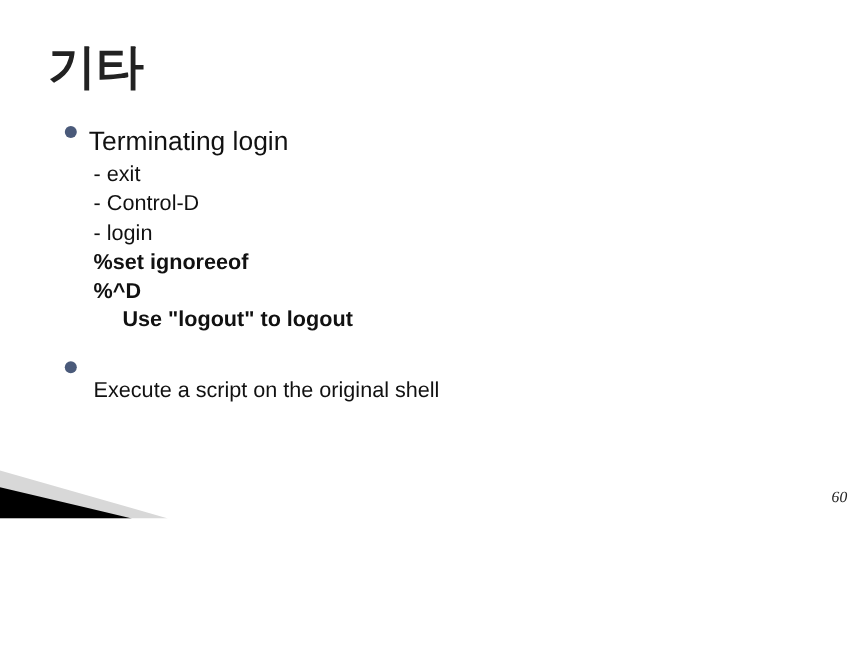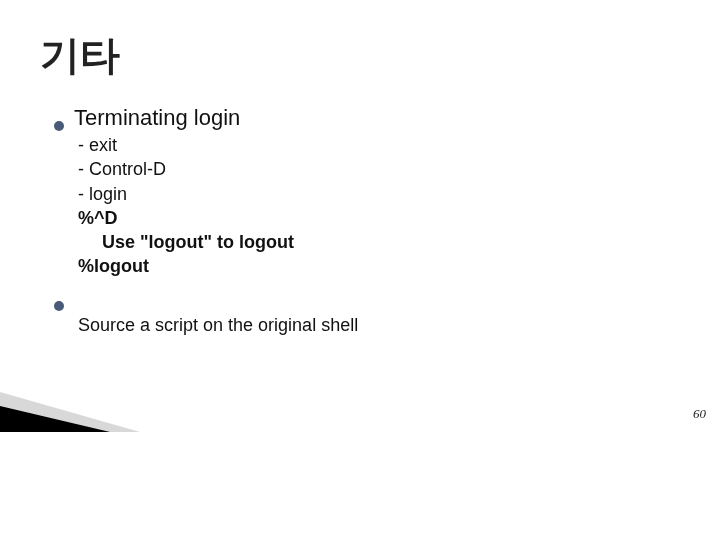--- a/index.html
+++ b/index.html
@@ -24,21 +24,21 @@
     font-weight: bold;
     color: #222222;
     margin: 0 0 22px 0;
     letter-spacing: 0px;
   }
   .body {
     padding-left: 14px;
   }
   .bullet-row {
     display: flex;
-    align-items: flex-end;
+    align-items: flex-start;
     margin-bottom: 2px;
   }
   .bullet-dot {
     width: 10px;
     height: 10px;
     border-radius: 50%;
     background: #4a5a7a;
     margin-right: 10px;
     flex: 0 0 auto;
   }
@@ -85,32 +85,32 @@
   <div class="body">
 
     <div class="bullet-row">
       <span class="bullet-dot"></span>
       <span class="bullet-text">Terminating login</span>
     </div>
     <div class="sub">
       <div>- exit</div>
       <div>- Control-D</div>
       <div>- login</div>
+      <div class="bold">%set ignoreeof</div>
       <div class="bold">%^D</div>
       <div class="bold indent">Use "logout" to logout</div>
-      <div class="bold">%logout</div>
     </div>
 
     <div class="spacer"></div>
 
     <div class="bullet-row">
       <span class="bullet-dot"></span>
     </div>
     <div class="sub">
-      <div>Source a script on the original shell</div>
+      <div>Execute a script on the original shell</div>
     </div>
 
   </div>
 
   <svg class="corner" viewBox="0 0 200 60" preserveAspectRatio="none">
     <polygon points="0,20 140,60 0,60" fill="#d8d8d8"></polygon>
     <polygon points="0,34 110,60 0,60" fill="#000000"></polygon>
   </svg>
 
   <div class="pagenum">60</div>

